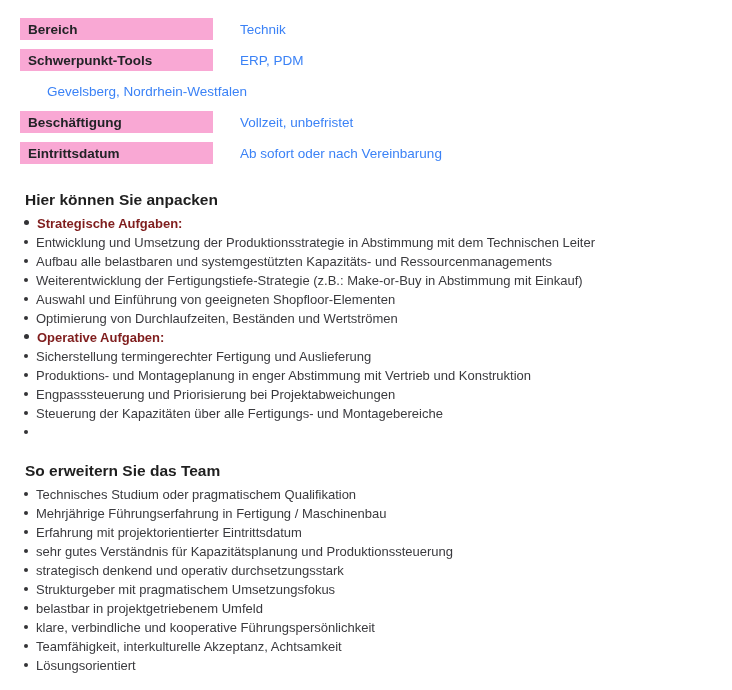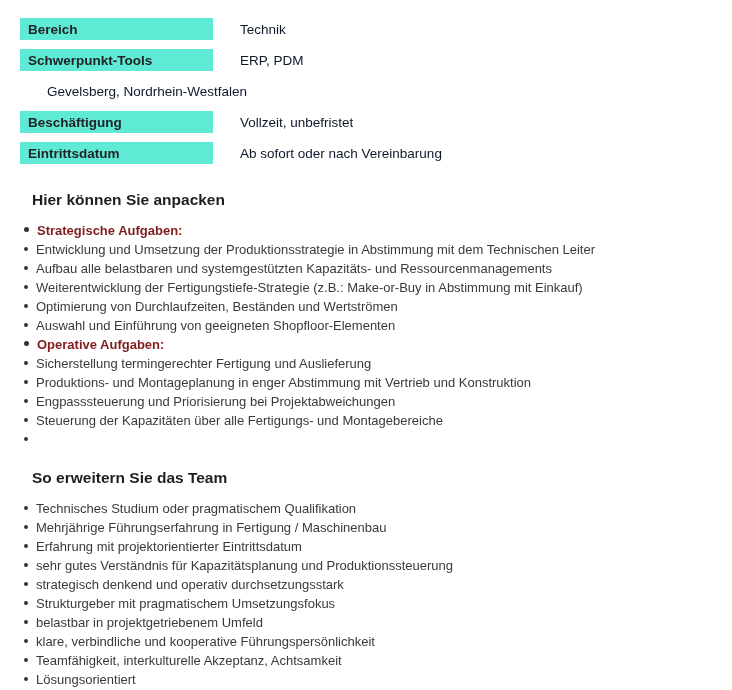--- a/index.html
+++ b/index.html
@@ -18,42 +18,42 @@
   
   .details { }
   .details-row {
     display: flex;
     align-items: stretch;
     height: 22px;
     margin-bottom: 9px;
   }
   .detail-label {
     width: 185px;
-    background: #5eead4;
+    background: #f9a8d4;
     color: #232327;
     font-weight: bold;
     font-size: 13.5px;
     padding: 0 0 0 8px;
     display: flex;
     align-items: center;
     flex: 0 0 auto;
   }
   .detail-value {
-    color: #0f172a;
+    color: #3b82f6;
     font-size: 13.5px;
     padding-left: 27px;
     display: flex;
     align-items: center;
   }
   
   .section-title {
     font-size: 15.5px;
     font-weight: bold;
     color: #1f1f1f;
-    margin: 12px;
+    margin: 5px;
     height: 18px;
     line-height: 18px;
   }
   .section-title.first {
     margin-top: 27px;
   }
   .section-title.second {
     margin-top: 20px;
   }
   ul.bullet-list {
@@ -127,25 +127,25 @@
     <li>
         <span class="dot"></span>
         <span class="li-text">Aufbau alle belastbaren und systemgestützten Kapazitäts- und Ressourcenmanagements</span>
       </li>
     <li>
         <span class="dot"></span>
         <span class="li-text">Weiterentwicklung der Fertigungstiefe-Strategie (z.B.: Make-or-Buy in Abstimmung mit Einkauf)</span>
       </li>
     <li>
         <span class="dot"></span>
+        <span class="li-text">Auswahl und Einführung von geeigneten Shopfloor-Elementen</span>
+      </li>
+    <li>
+        <span class="dot"></span>
         <span class="li-text">Optimierung von Durchlaufzeiten, Beständen und Wertströmen</span>
-      </li>
-    <li>
-        <span class="dot"></span>
-        <span class="li-text">Auswahl und Einführung von geeigneten Shopfloor-Elementen</span>
       </li>
     <li class="bold">
         <span class="dot"></span>
         <span class="li-text">Operative Aufgaben:</span>
       </li>
     <li>
         <span class="dot"></span>
         <span class="li-text">Sicherstellung termingerechter Fertigung und Auslieferung</span>
       </li>
     <li>

